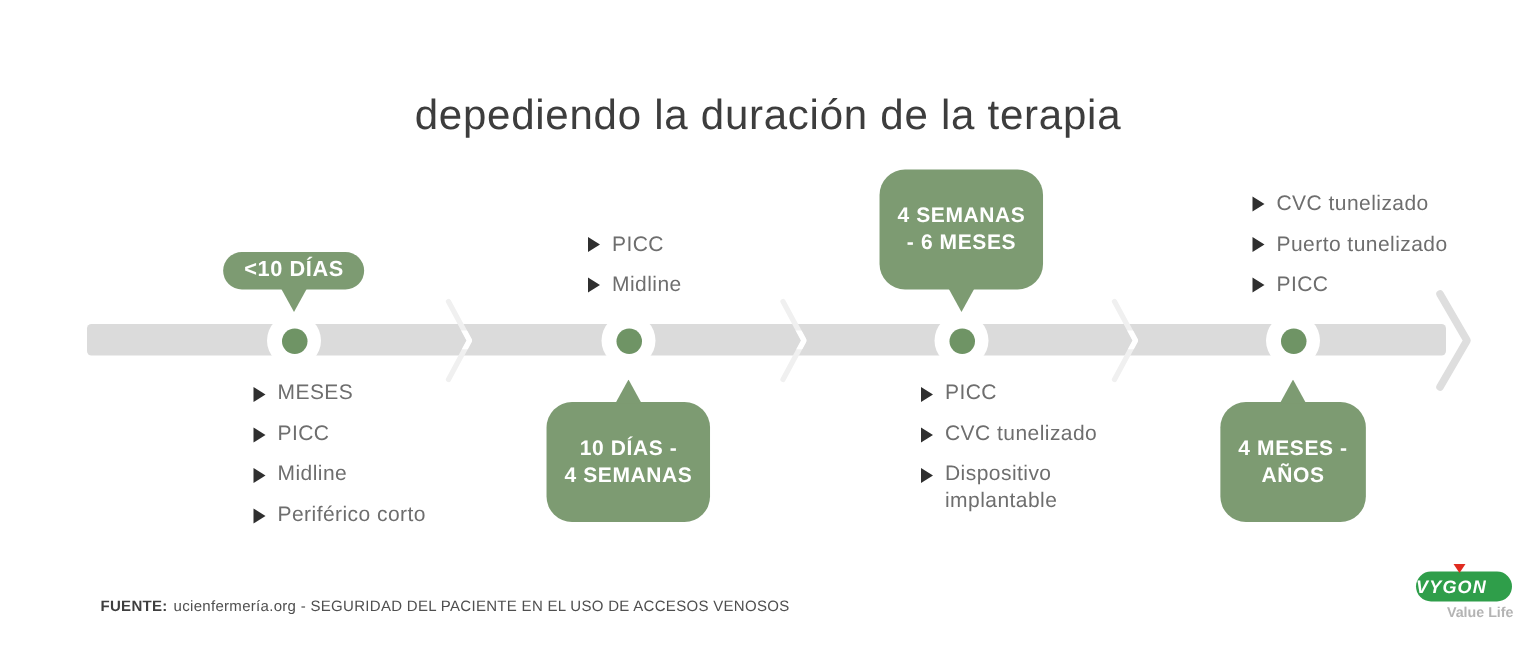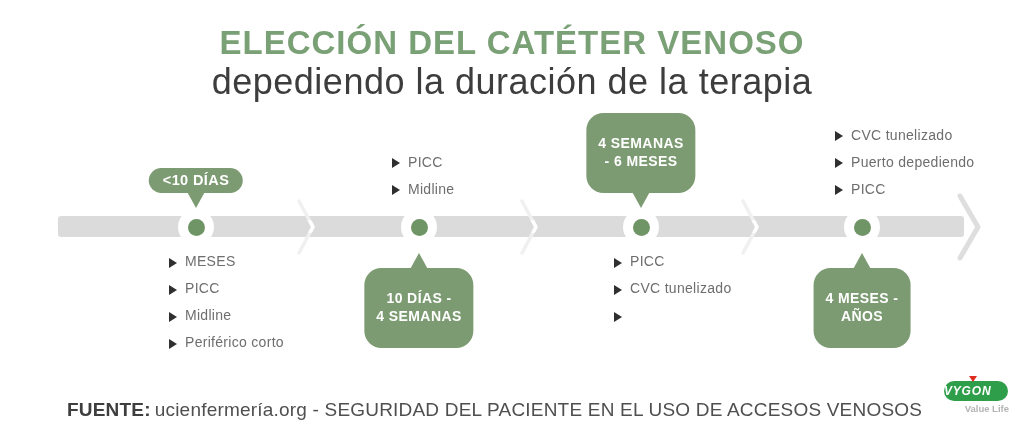--- a/index.html
+++ b/index.html
@@ -18,21 +18,21 @@
     font-family:"Liberation Sans", sans-serif;overflow:hidden;
   }
 
   
   .title{
     position:absolute;top:24px;left:0;width:100%;text-align:center;
     font-size:33px;font-weight:800;letter-spacing:1px;color:var(--title-green);
   }
   .subtitle{
     position:absolute;top:61px;left:0;width:100%;text-align:center;
-    font-size:36px;font-weight:300;letter-spacing:0.5px;color:var(--text-dark);
+    font-size:28px;font-weight:300;letter-spacing:0.5px;color:var(--text-dark);
   }
 
   
   .bar{
     position:absolute;left:58px;top:216px;width:906px;height:21px;
     background:var(--bar-gray);border-radius:3px;
   }
   .chev{position:absolute;top:195px;transform:translateX(-50%);}
   .end-arrow{position:absolute;top:190px;left:956px;}
 
@@ -73,21 +73,21 @@
   .tri{
     flex:0 0 auto;width:0;height:0;margin-top:4.5px;
     border-left:8px solid #2f2f2f;border-top:5px solid transparent;border-bottom:5px solid transparent;
   }
   .item-label{
     font-size:14px;line-height:1.25;letter-spacing:0.3px;color:var(--text-gray);
   }
 
   
   .source{
-    position:absolute;left:67px;top:399px;font-size:19px;letter-spacing:0.2px;color:#4f4f4f;
+    position:absolute;left:67px;top:399px;font-size:10px;letter-spacing:0.2px;color:#4f4f4f;
   }
   .source b{color:#3e3e3e;font-weight:800;margin-right:4px;}
 
   .logo{position:absolute;right:14px;top:381px;width:66px;}
   .logo-pill{
     position:relative;width:64px;height:20px;background:var(--logo-green);border-radius:10px;
     display:flex;align-items:center;justify-content:flex-start;
   }
   .logo-brand{color:#fff;font-weight:bold;font-style:italic;font-size:12px;letter-spacing:0.8px;}
   .logo-tri{
@@ -95,21 +95,20 @@
     border-left:4px solid transparent;border-right:4px solid transparent;
     border-top:6px solid var(--logo-red);
   }
   .logo-tagline{margin-top:2px;font-size:9.5px;color:#b4b4b4;text-align:right;padding-right:1px;font-weight:bold;}
 </style>
 </head>
 <body>
 
 <div class="stage">
 
-  <div class="title">ELECCIÓN DEL CATÉTER VENOSO</div>
   <div class="subtitle">depediendo la duración de la terapia</div>
 
   <div class="bar"></div>
 
   <span class="chev" style="left:307px">
     <svg width="24" height="64" viewBox="0 0 24 64">
       <polyline points="4,6 18,32 4,58" fill="none" stroke="#f0f0f0" stroke-width="3.5" stroke-linecap="round" stroke-linejoin="round"></polyline>
       <polyline points="4,6 18,32 4,58" fill="none" stroke="#ffffff" stroke-width="3.5" stroke-linecap="round" stroke-linejoin="round" clip-path="inset(21px 0 22px 0)"></polyline>
     </svg>
   </span>
@@ -191,40 +190,41 @@
       <div class="item">
           <span class="tri"></span>
           <span class="item-label">PICC</span>
         </div>
       <div class="item">
           <span class="tri"></span>
           <span class="item-label">CVC tunelizado</span>
         </div>
       <div class="item">
           <span class="tri"></span>
+          <span class="item-label">Dispositivo implantable</span>
         </div>
     </div>
   </div>
 
   <div class="milestone ms-4">
     <div class="dot-outer">
         <div class="dot-inner"></div>
       </div>
     <div class="badge below two-line">
       <span>4 MESES -</span>
       <span>AÑOS</span>
     </div>
     <div class="items above">
       <div class="item">
           <span class="tri"></span>
           <span class="item-label">CVC tunelizado</span>
         </div>
       <div class="item">
           <span class="tri"></span>
-          <span class="item-label">Puerto depediendo</span>
+          <span class="item-label">Puerto tunelizado</span>
         </div>
       <div class="item">
           <span class="tri"></span>
           <span class="item-label">PICC</span>
         </div>
     </div>
   </div>
 
   <div class="source">
     <b>FUENTE:</b><span>ucienfermería.org - SEGURIDAD DEL PACIENTE EN EL USO DE ACCESOS VENOSOS</span>

